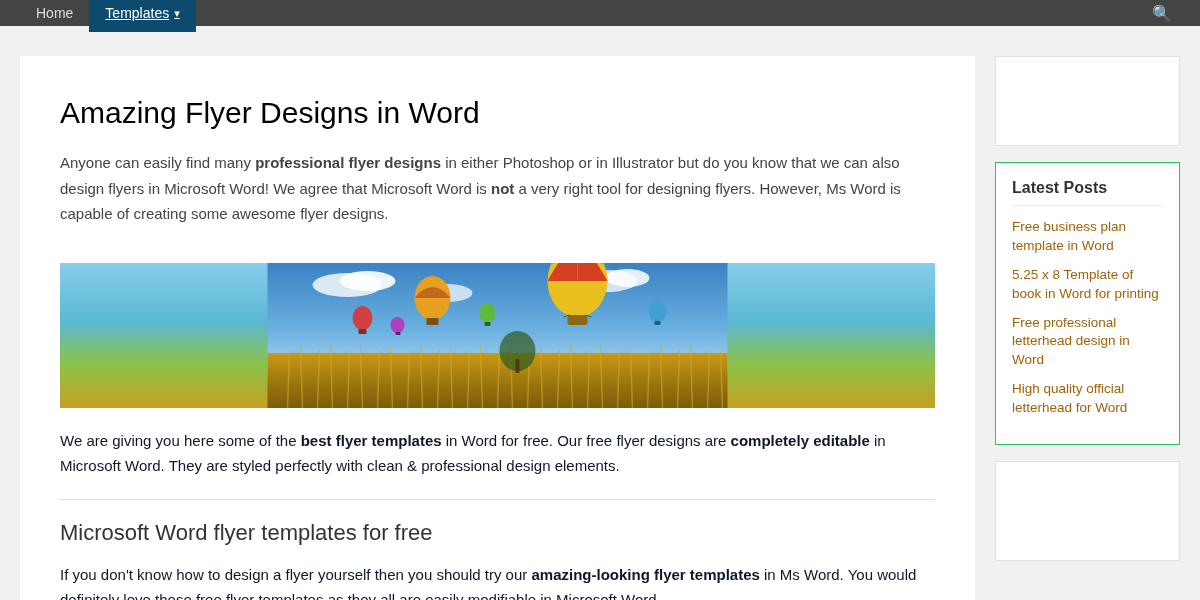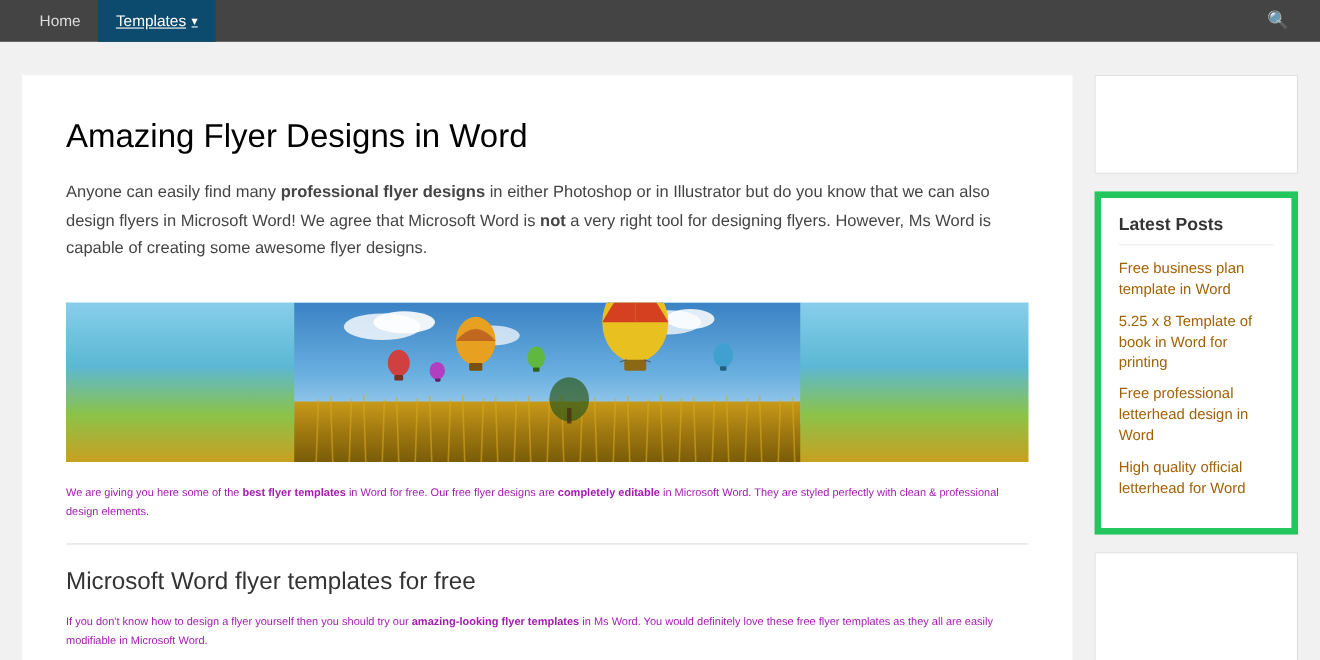--- a/index.html
+++ b/index.html
@@ -3,21 +3,21 @@
   <meta charset="utf-8">
   <style>
     * { margin: 0; padding: 0; box-sizing: border-box; }
     body { font-family: -apple-system, BlinkMacSystemFont, 'Segoe UI', sans-serif; font-size: 15px; color: #333; background: #f1f1f1; }
 
     
     nav {
       background: #444;
       display: flex;
       align-items: center;
-      height: 38px;
+      height: 26px;
       padding: 0 20px;
     }
     .nav-items { display: flex; align-items: center; flex: 1; }
     .nav-item {
       color: #ddd;
       padding: 0 16px;
       height: 38px;
       display: flex;
       align-items: center;
       font-size: 14px;
@@ -69,23 +69,23 @@
     .hero-image {
       width: 100%;
       height: 145px;
       margin-bottom: 20px;
       overflow: hidden;
       position: relative;
       background: linear-gradient(180deg, #87CEEB 0%, #5BB8D4 40%, #8BC34A 70%, #C8A020 100%);
     }
 
     .body-text {
-      font-size: 10px;
+      font-size: 15px;
       line-height: 1.7;
-      color: #a21caf;
+      color: #0f172a;
       margin-bottom: 20px;
     }
     .body-text b { font-weight: 700; }
 
     hr.divider {
       border: none;
       border-top: 1px solid #ddd;
       margin: 20px 0;
     }
 
@@ -107,21 +107,21 @@
     }
 
     .sidebar-ad-top {
       background: #fff;
       height: 90px;
       border: 1px solid #e0e0e0;
     }
 
     .sidebar-widget {
       background: #fff;
-      border: 6px solid #22c55e;
+      border: 1px solid #22c55e;
       padding: 16px;
     }
 
     .widget-title {
       font-size: 16px;
       font-weight: 600;
       color: #333;
       margin-bottom: 12px;
       padding-bottom: 8px;
       border-bottom: 1px solid #eee;

